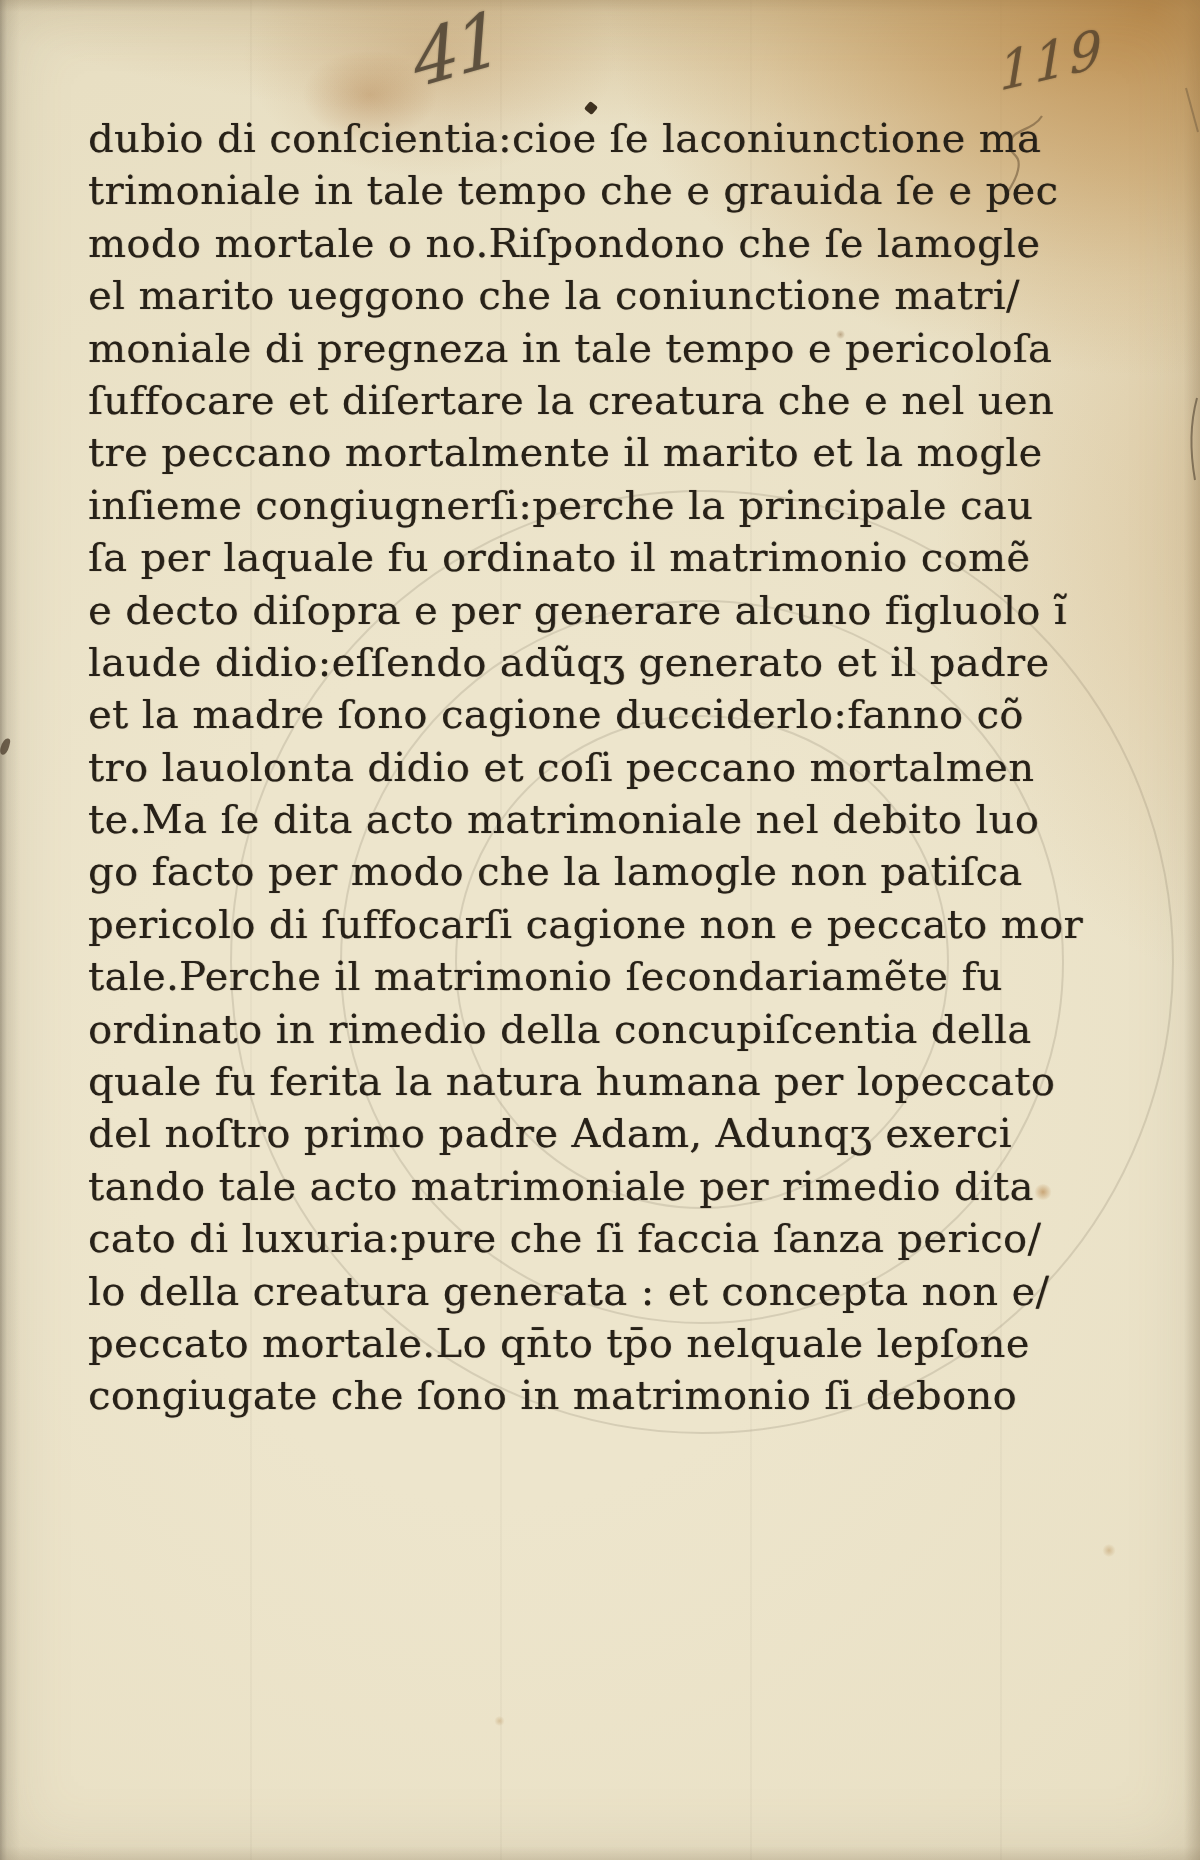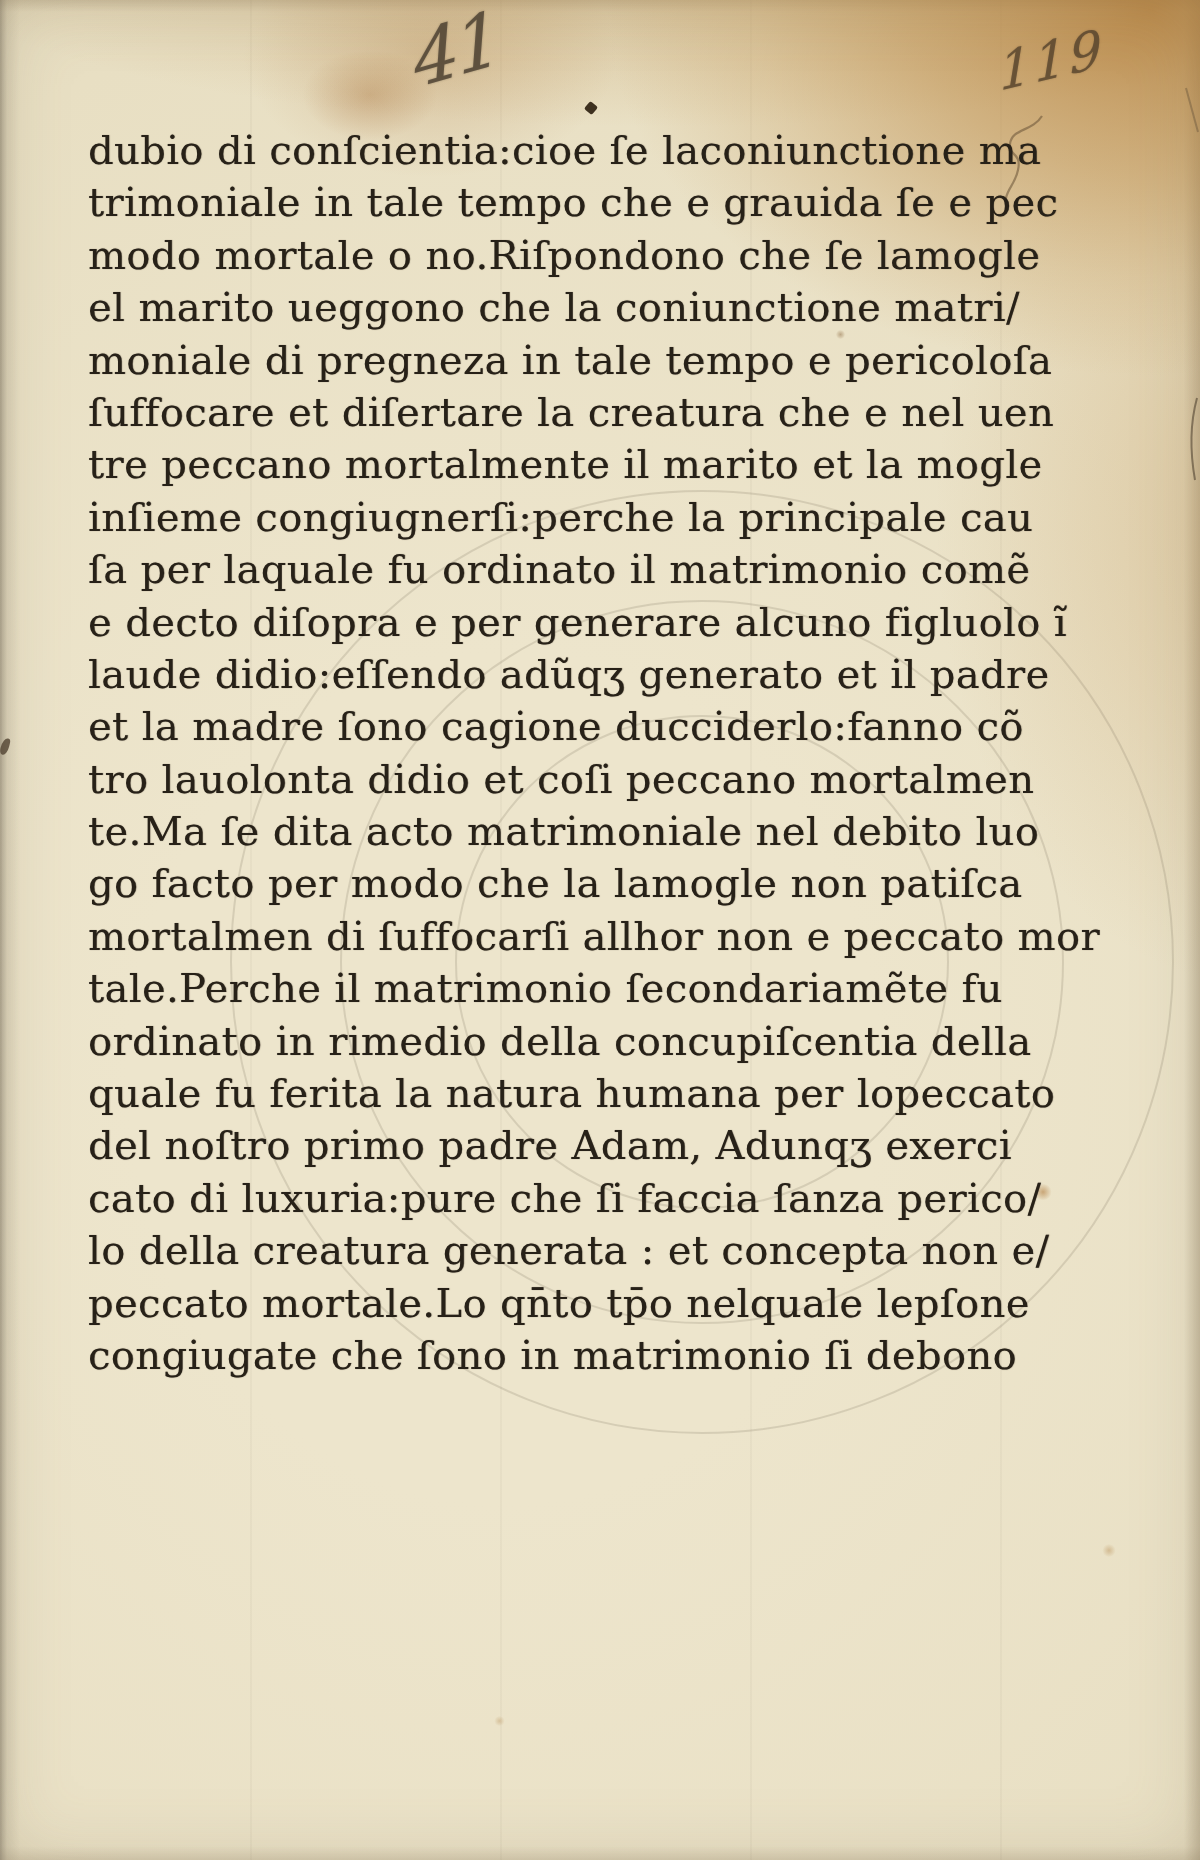--- a/index.html
+++ b/index.html
@@ -27,21 +27,21 @@
     box-shadow:inset 0 0 70px rgba(125,105,72,.22);
   }
 
   
   .wm{position:absolute;border:2px solid rgba(122,112,92,.20);border-radius:50%;}
   .wm.c1{left:230px;top:490px;width:940px;height:940px;}
   .wm.c2{left:340px;top:600px;width:720px;height:720px;}
   .wm.c3{left:455px;top:715px;width:490px;height:490px;}
 
   
-  .text-block{position:absolute;left:88px;top:124px;width:884px;}
+  .text-block{position:absolute;left:88px;top:112px;width:884px;}
   .text-line{
     font-size:40px;line-height:52.4px;height:52.4px;
     color:#272118;letter-spacing:.4px;
     text-align:justify;text-align-last:justify;
     text-shadow:.4px .4px .9px rgba(48,38,26,.6);
     white-space:nowrap;
   }
 
   
   .hw{position:absolute;font-style:italic;font-family:"DejaVu Serif",serif;}
@@ -101,24 +101,25 @@
       <div class="text-line">ſuffocare et diſertare la creatura che e nel uen</div>
       <div class="text-line">tre peccano mortalmente il marito et la mogle</div>
       <div class="text-line">inſieme congiugnerſi:perche la principale cau</div>
       <div class="text-line">ſa per laquale fu ordinato il matrimonio comẽ</div>
       <div class="text-line">e decto diſopra e per generare alcuno figluolo ĩ</div>
       <div class="text-line">laude didio:eſſendo adũqʒ generato et il padre</div>
       <div class="text-line">et la madre ſono cagione ducciderlo:fanno cõ</div>
       <div class="text-line">tro lauolonta didio et coſi peccano mortalmen</div>
       <div class="text-line">te.Ma ſe dita acto matrimoniale nel debito luo</div>
       <div class="text-line">go facto per modo che la lamogle non patiſca</div>
-      <div class="text-line">mortalmen di ſuffocarſi allhor non e peccato mor</div>
+      <div class="text-line">pericolo di ſuffocarſi cagione non e peccato mor</div>
       <div class="text-line">tale.Perche il matrimonio ſecondariamẽte fu</div>
       <div class="text-line">ordinato in rimedio della concupiſcentia della</div>
       <div class="text-line">quale fu ferita la natura humana per lopeccato</div>
       <div class="text-line">del noſtro primo padre Adam, Adunqʒ exerci</div>
+      <div class="text-line">tando tale acto matrimoniale per rimedio dita</div>
       <div class="text-line">cato di luxuria:pure che ſi faccia ſanza perico∕</div>
       <div class="text-line">lo della creatura generata : et concepta non e∕</div>
       <div class="text-line">peccato mortale.Lo qn̄to tp̄o nelquale lepſone</div>
       <div class="text-line">congiugate che ſono in matrimonio ſi debono</div>
     </div>
 
 </div>
 
 </body></html>

